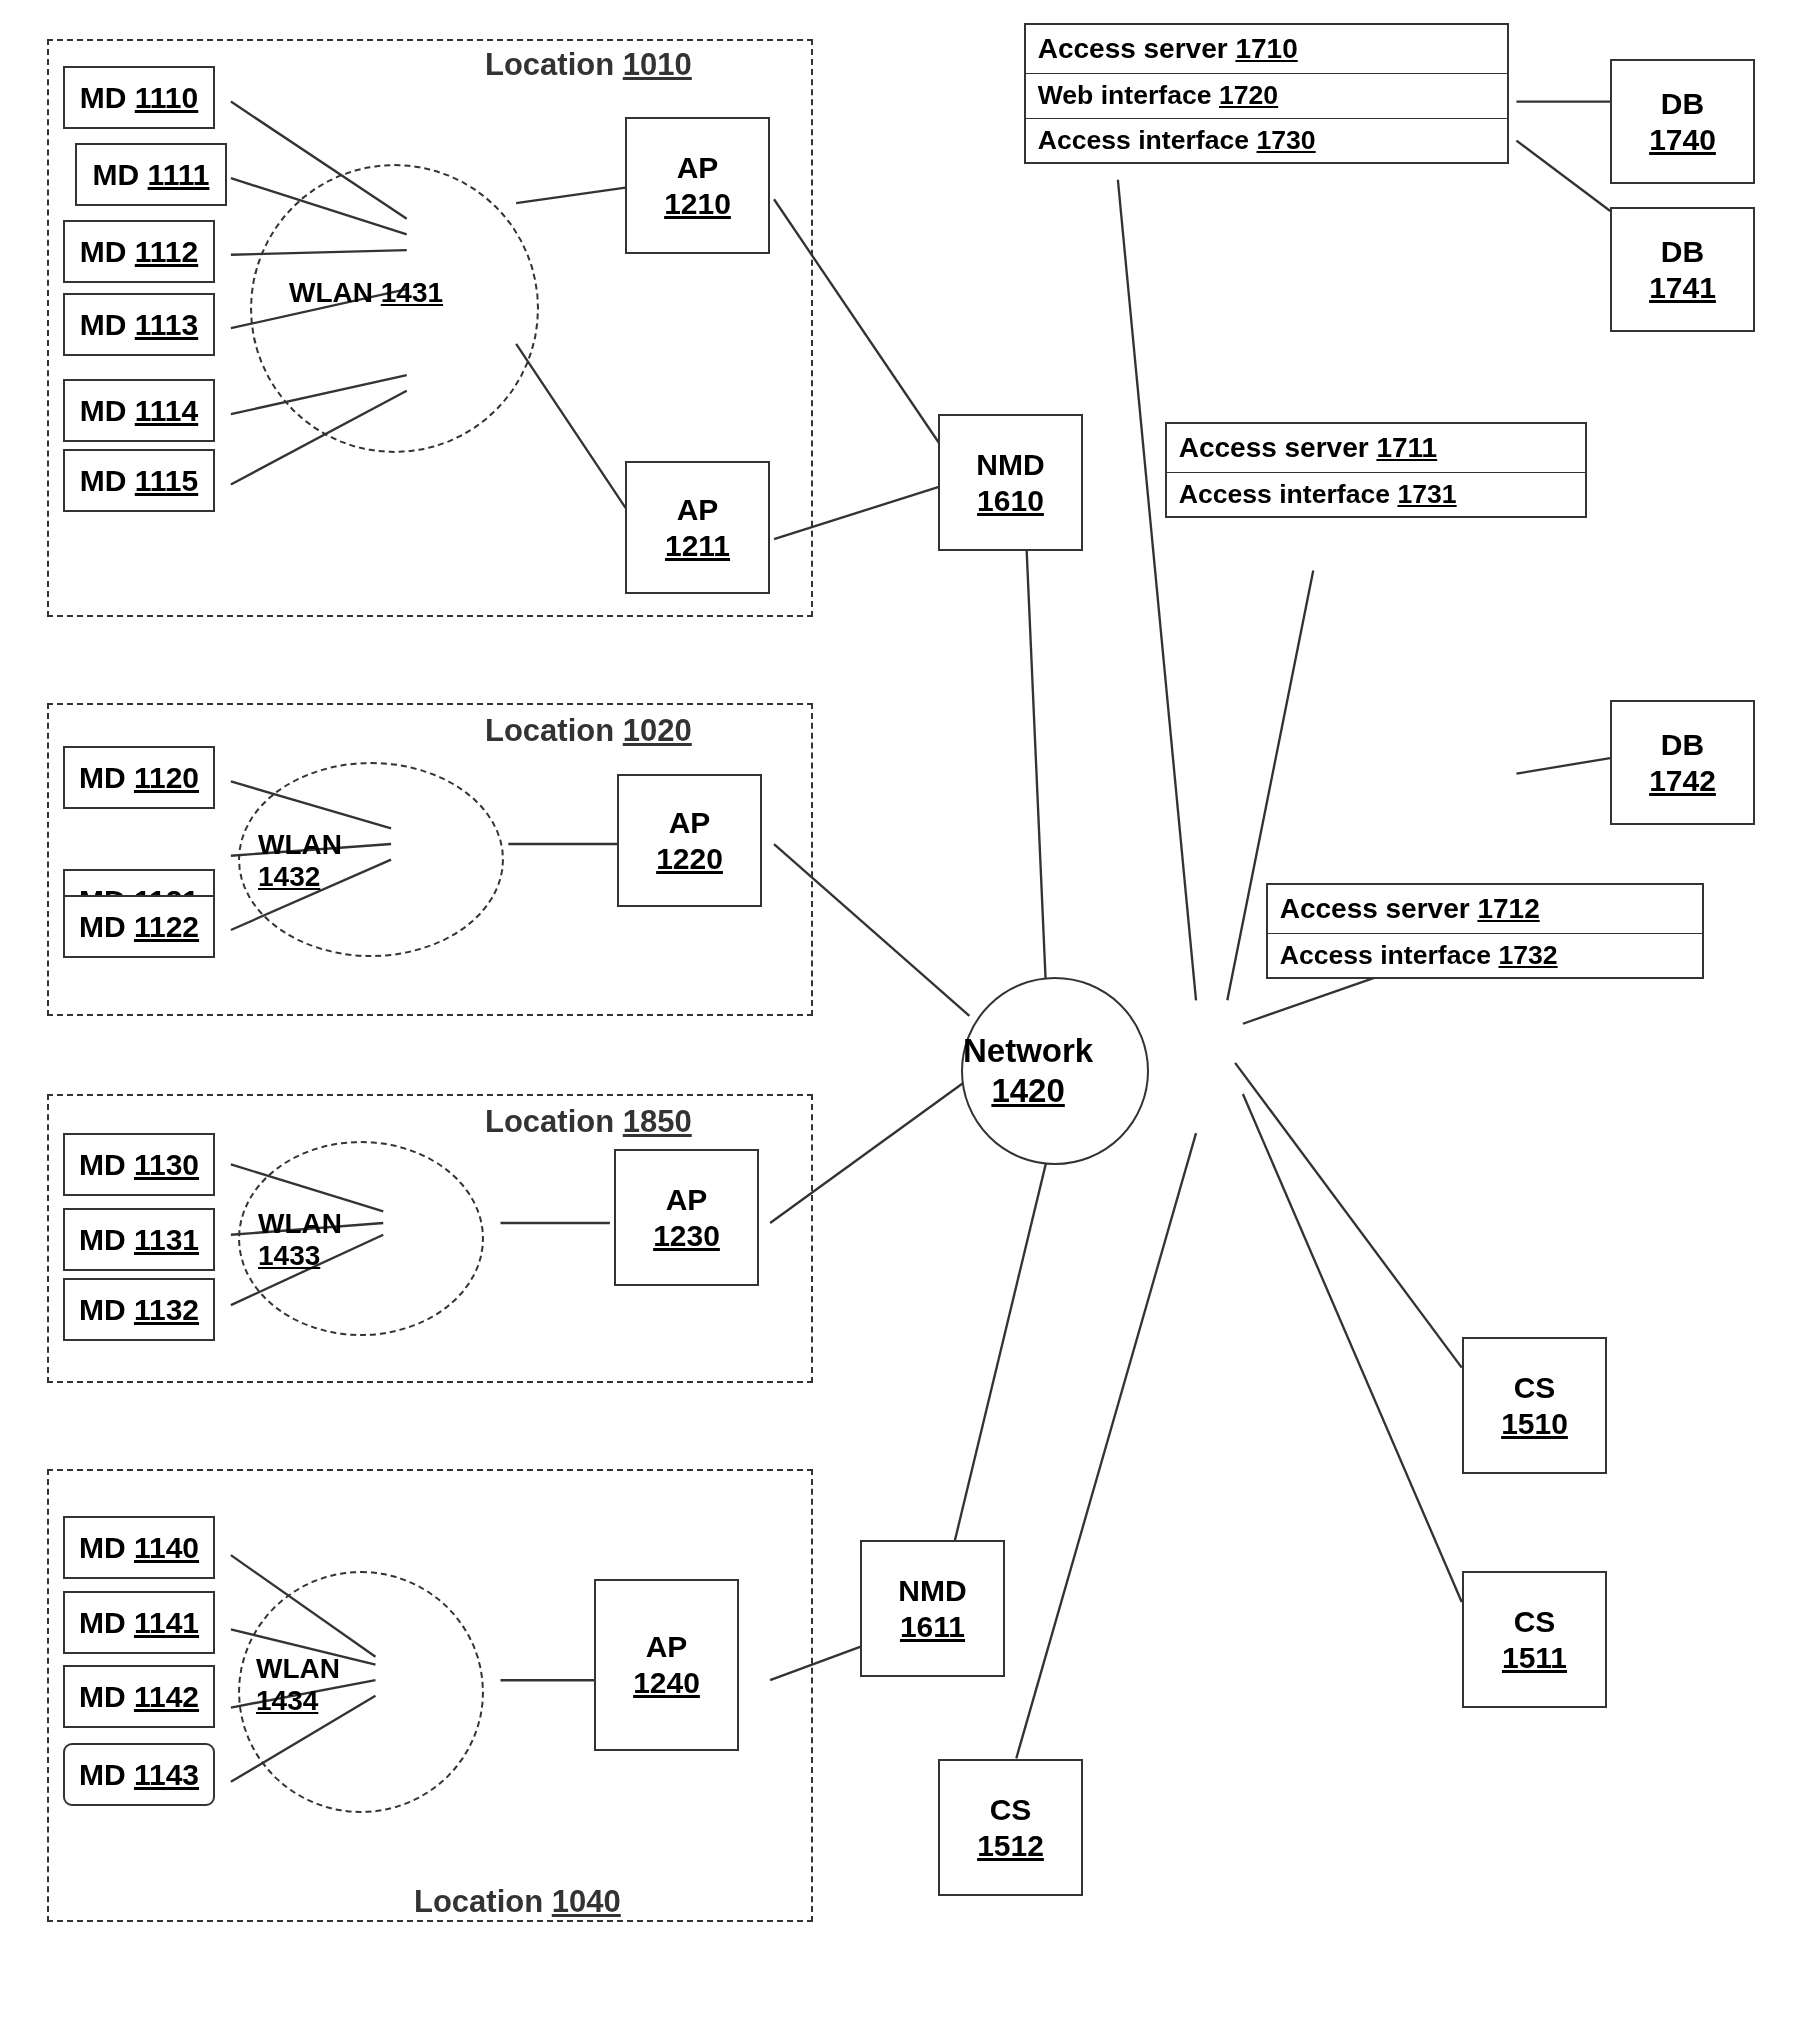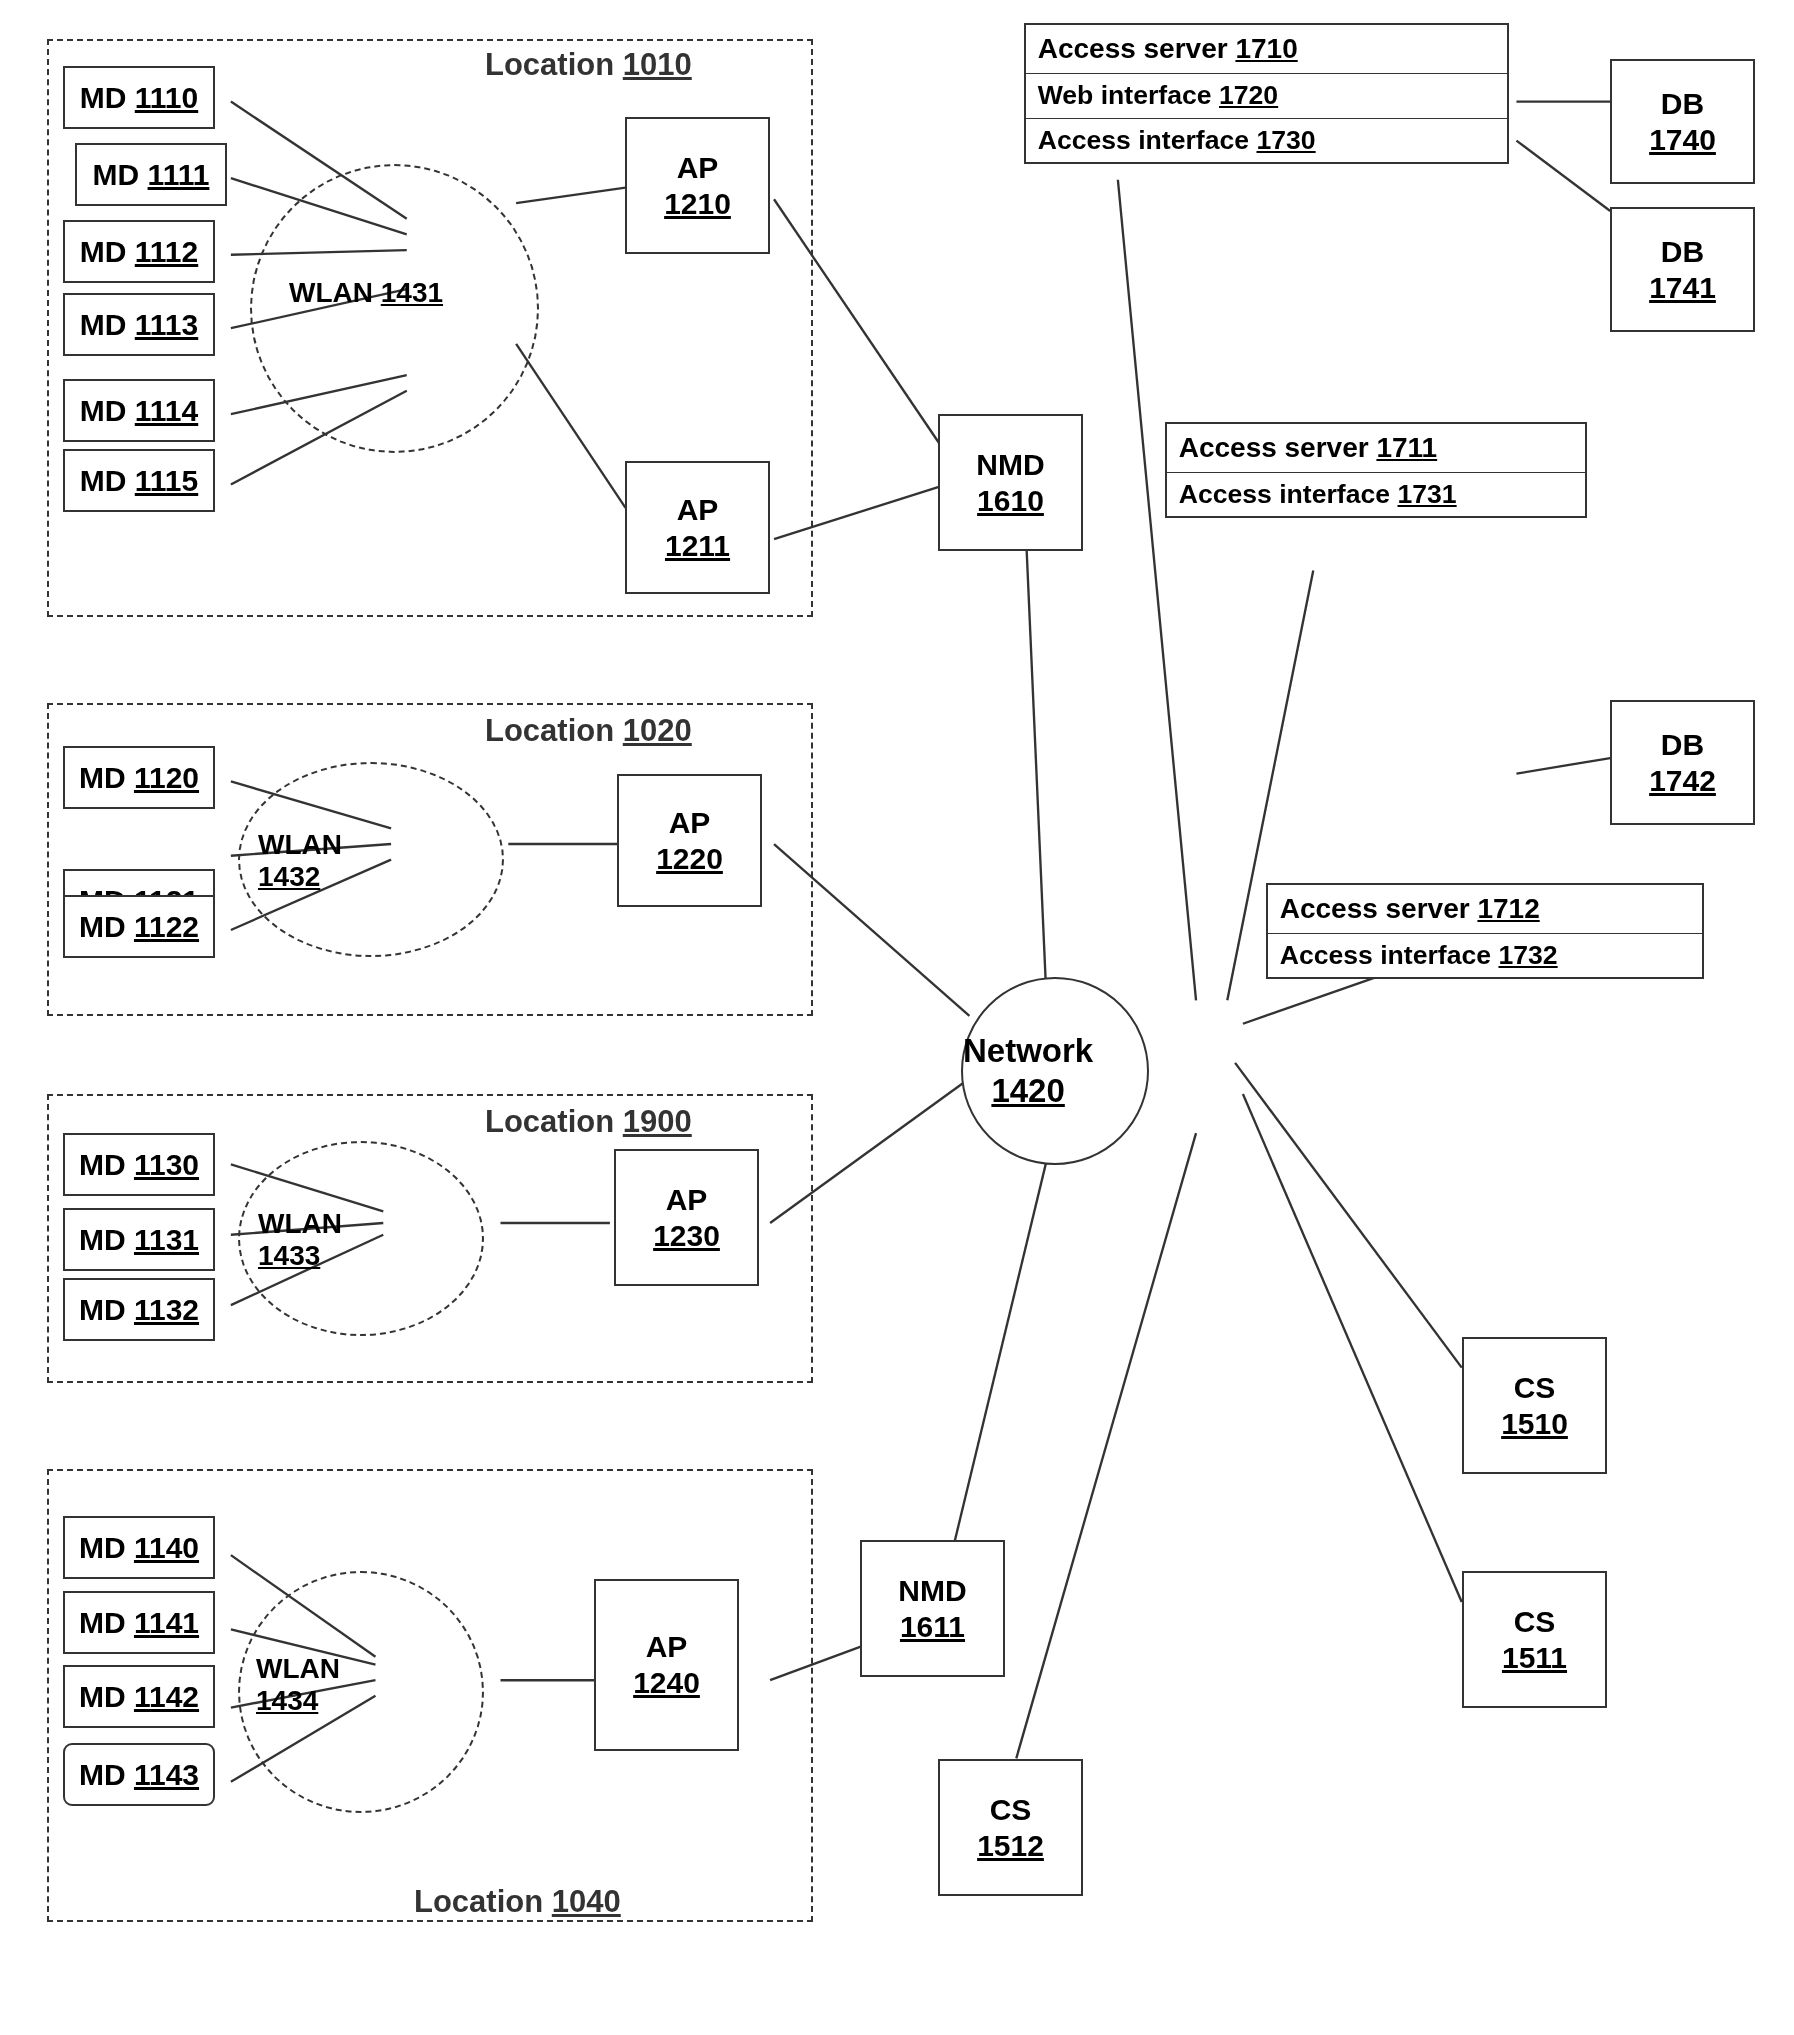--- a/index.html
+++ b/index.html
@@ -212,21 +212,21 @@
     </div>
 
   <div class="dashed-ellipse" style="left:238px; top:762px; width:266px; height:195px;"></div>
   <div style="position:absolute; left:258px; top:829px; font-size:28px; font-weight:bold;">WLAN<br><span class="underline">1432</span></div>
 
   <div class="box" style="left:617px; top:774px; width:145px; height:133px;">
       <span>AP<br><span class="underline">1220</span></span>
     </div>
 
   <div class="dashed-rect" style="left:47px; top:1094px; width:766px; height:289px;"></div>
-  <div class="location-label" style="left:485px; top:1104px;">Location <span class="underline">1900</span></div>
+  <div class="location-label" style="left:485px; top:1104px;">Location <span class="underline">1850</span></div>
 
   <div class="box" style="left:63px; top:1133px; width:152px; height:63px;">
       <span>MD <span class="underline">1130</span></span>
     </div>
   <div class="box" style="left:63px; top:1208px; width:152px; height:63px;">
       <span>MD <span class="underline">1131</span></span>
     </div>
   <div class="box" style="left:63px; top:1278px; width:152px; height:63px;">
       <span>MD <span class="underline">1132</span></span>
     </div>

